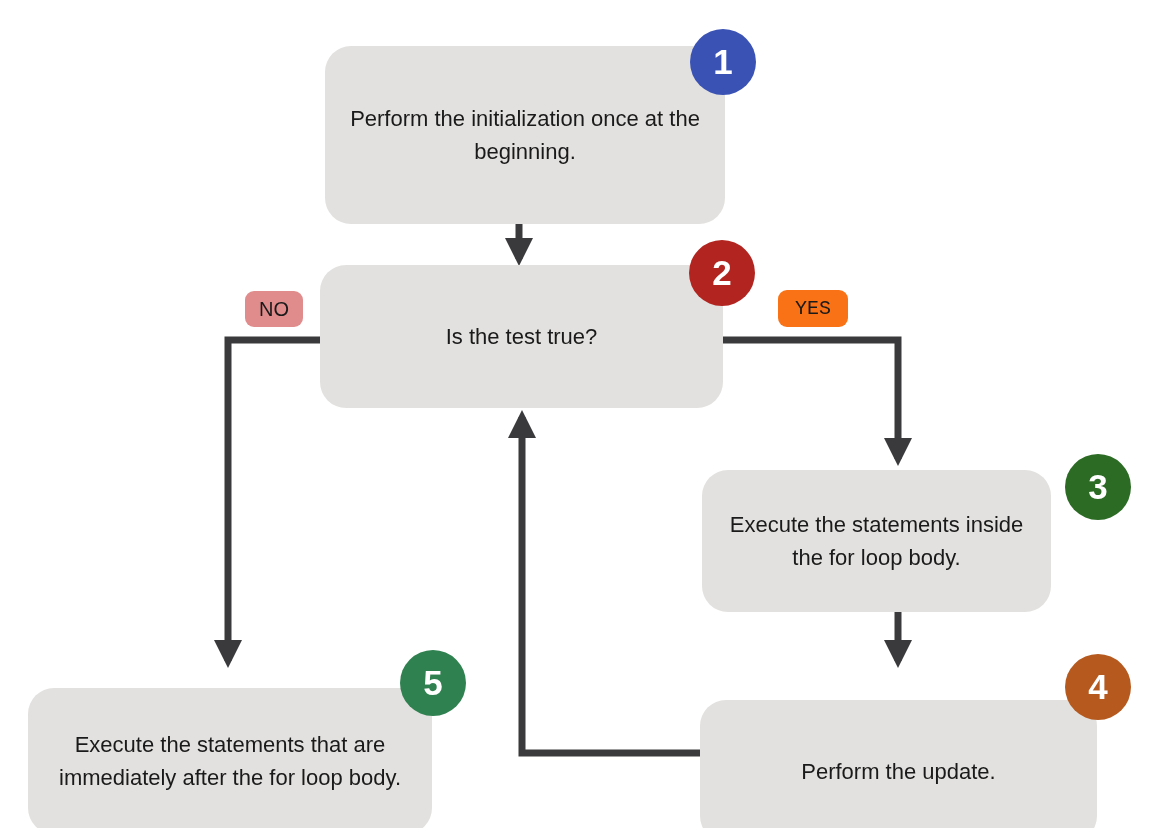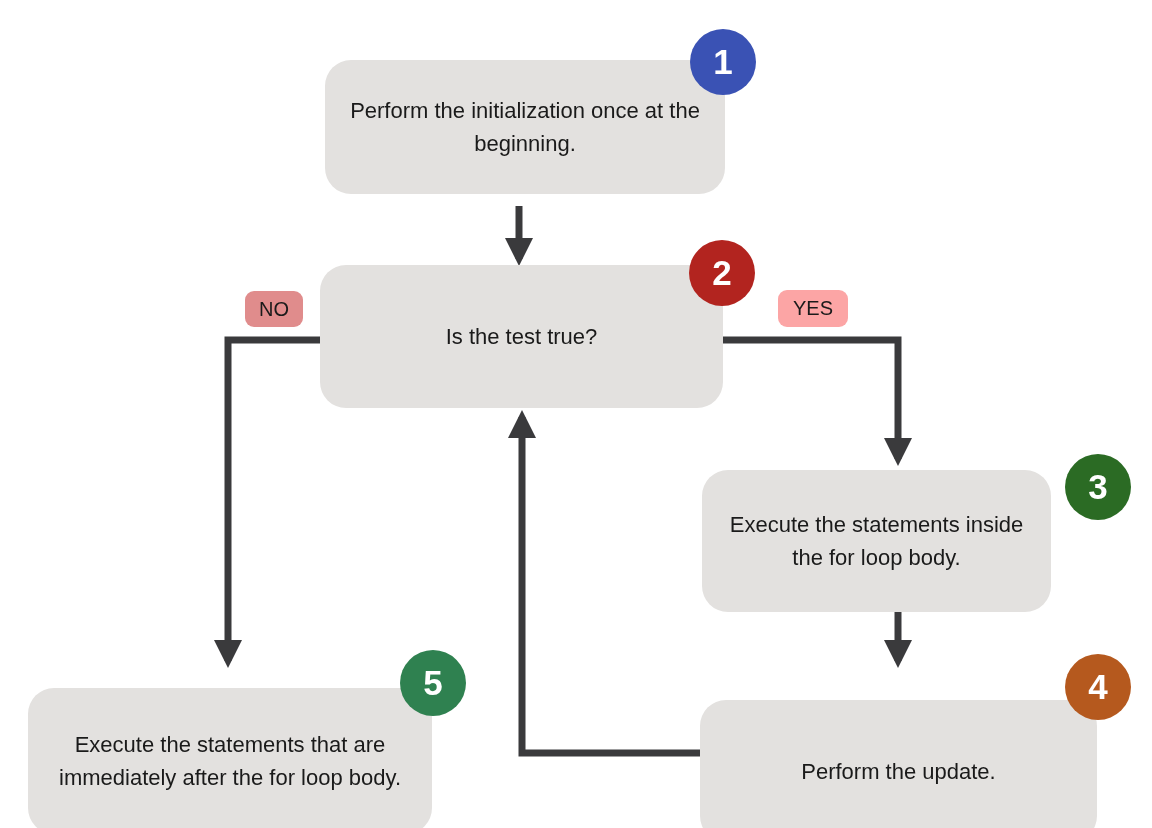--- a/index.html
+++ b/index.html
@@ -14,21 +14,21 @@
   .node{
     position:absolute;z-index:2;
     background:#E3E1DF;
     border-radius:26px;
     display:flex;align-items:center;justify-content:center;
     text-align:center;
     color:#1a1a1a;
     font-size:22px;line-height:1.5;
     padding:0 12px;box-sizing:border-box;
   }
-  .n1{left:325px;top:60px;width:400px;height:134px;}
+  .n1{left:325px;top:46px;width:400px;height:178px;}
   .n2{left:320px;top:265px;width:403px;height:143px;}
   .n3{left:702px;top:470px;width:349px;height:142px;}
   .n4{left:700px;top:700px;width:397px;height:142px;}
   .n5{left:28px;top:672px;width:404px;height:146px;margin-top:16px;}
   .badge{
     position:absolute;z-index:3;
     width:66px;height:66px;border-radius:50%;
     color:#ffffff;
     font-size:35px;font-weight:bold;
     display:flex;align-items:center;justify-content:center;
@@ -81,15 +81,15 @@
     <span>Execute the statements that are immediately after the for loop body.</span>
   </div>
 
   <div class="badge b1" style="background-color: rgb(58, 82, 180);">1</div>
   <div class="badge b2" style="background-color: rgb(178, 36, 31);">2</div>
   <div class="badge b3" style="background-color: rgb(43, 107, 36);">3</div>
   <div class="badge b4" style="background-color: rgb(181, 89, 30);">4</div>
   <div class="badge b5" style="background-color: rgb(47, 129, 80);">5</div>
 
   <div class="tag tag-no" style="background-color: rgb(224, 140, 140);">NO</div>
-  <div class="tag tag-yes" style="background-color: #fca5a5;">YES</div>
+  <div class="tag tag-yes" style="background-color: #f97316; font-family: Liberation Mono, monospace;">YES</div>
 
 </div>
 
 </body></html>

